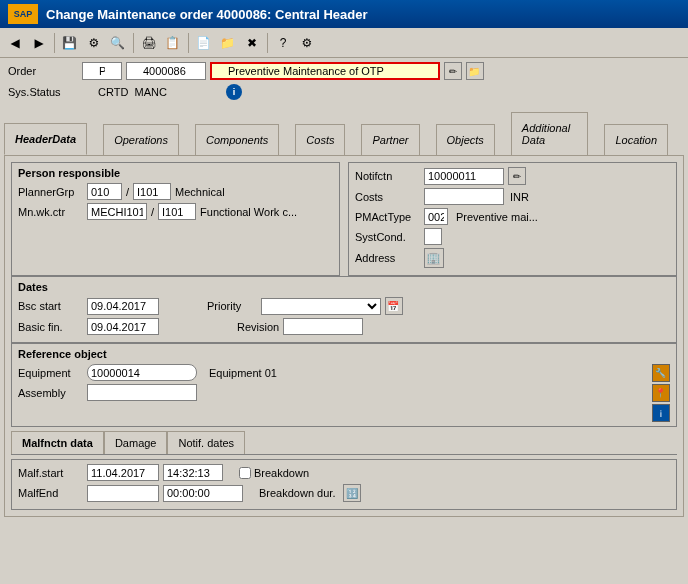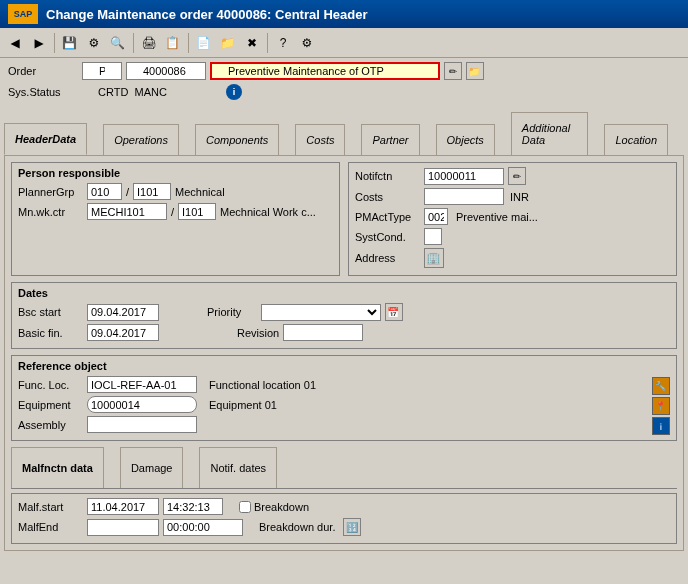--- a/index.html
+++ b/index.html
@@ -153,21 +153,21 @@
       background: #d4d0c8;
       border: 1px solid #a0998c;
       margin: 0 4px;
       padding: 6px;
     }
 
     
     .section {
       border: 1px solid #808080;
       background: #d4d0c8;
-      margin-bottom: 6px;
+      margin-bottom: 0;
       padding: 4px 6px;
     }
     .section-title {
       font-size: 11px;
       font-weight: bold;
       margin-bottom: 4px;
       color: #000;
     }
     .section-row {
       display: flex;
@@ -202,27 +202,27 @@
     .col-right { flex: 1; }
 
     
     .sub-tabs {
       display: flex;
       align-items: flex-end;
       margin-top: 4px;
       border-bottom: 1px solid #808080;
     }
     .sub-tab {
-      padding: 14px 10px;
+      padding: 5px 10px;
       border: 1px solid #a0998c;
       border-bottom: none;
       background: #d4d0c8;
       cursor: pointer;
       font-size: 11px;
-      margin-right: 16px;
+      margin-right: 0;
     }
     .sub-tab.active {
       background: #d4d0c8;
       font-weight: bold;
     }
 
     
     .bottom-section {
       border: 1px solid #808080;
       padding: 4px 6px;
@@ -334,24 +334,24 @@
       <div class="section-title">Person responsible</div>
       <div class="section-row">
         <span class="sec-label">PlannerGrp</span>
         <input class="sec-input" style="width: 35px;" value="010">
         <span>/</span>
         <input class="sec-input" style="width: 38px;" value="I101">
         <span class="sec-value">Mechnical</span>
       </div>
       <div class="section-row">
         <span class="sec-label">Mn.wk.ctr</span>
-        <input class="sec-input" style="width: 80px; border: 1px solid rgb(128, 128, 128);" value="MECHI101">
+        <input class="sec-input" style="width: 60px; border: 1px solid rgb(128, 128, 128);" value="MECHI101">
         <span>/</span>
         <input class="sec-input" style="width: 38px;" value="I101">
-        <span class="sec-value">Mechnical Work c...</span>
+        <span class="sec-value">Functional Work c...</span>
       </div>
     </div>
 
     <div class="section col-right">
       <div class="section-row">
         <span class="sec-label">Notifctn</span>
         <input class="sec-input" style="width: 80px;" value="10000011">
         <div class="icon-btn">✏</div>
       </div>
       <div class="section-row">
@@ -394,25 +394,20 @@
       <span class="sec-label" style="min-width:50px;padding-left:30px;">Revision</span>
       <input class="sec-input" style="width: 80px;" value="">
     </div>
   </div>
 
   <div class="section">
     <div class="section-title">Reference object</div>
     <div style="display:flex; gap:6px;">
       <div style="flex:1;">
         <div class="section-row">
-          <span class="sec-label">Func. Loc.</span>
-          <input class="sec-input" style="width: 110px;" value="IOCL-REF-AA-01">
-          <span class="sec-value" style="margin-left:8px;">Functional location 01</span>
-        </div>
-        <div class="section-row">
           <span class="sec-label">Equipment</span>
           <input class="sec-input" style="width: 110px; border-radius: 8px;" value="10000014">
           <span class="sec-value" style="margin-left:8px;">Equipment 01</span>
         </div>
         <div class="section-row">
           <span class="sec-label">Assembly</span>
           <input class="sec-input" style="width: 110px;" value="">
         </div>
       </div>
       <div style="display:flex; flex-direction:column; gap:2px; align-items:center; justify-content:center;">

